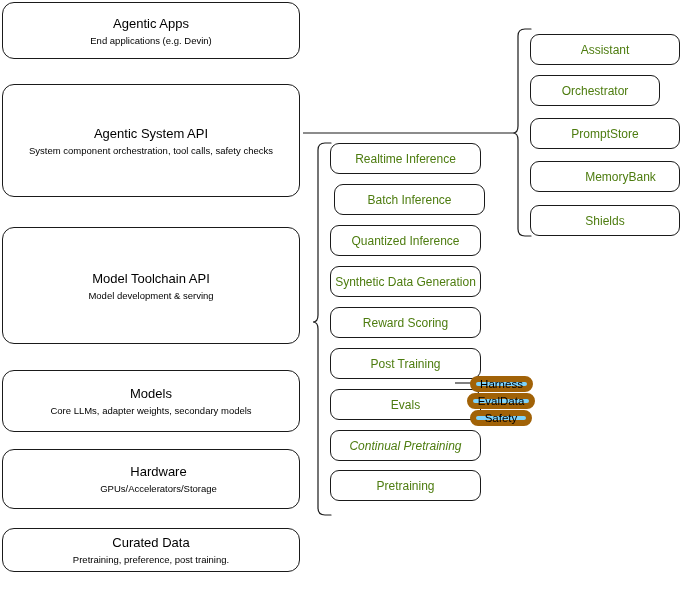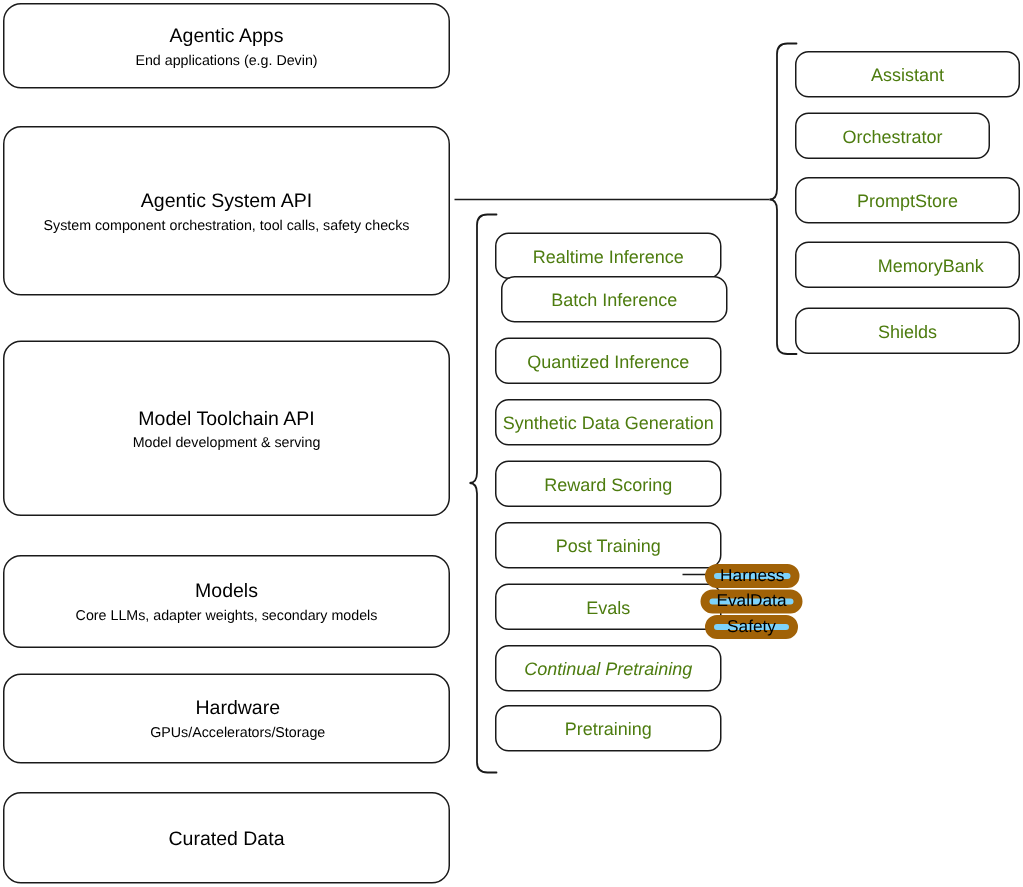--- a/index.html
+++ b/index.html
@@ -107,25 +107,26 @@
   <div class="box" style="left:2px; top:370px; width:298px; height:62px;">
     <div class="layer-title">Models</div>
     <div class="layer-sub">Core LLMs, adapter weights, secondary models</div>
   </div>
 
   <div class="box" style="left:2px; top:449px; width:298px; height:60px;padding-left:15px;">
     <div class="layer-title">Hardware</div>
     <div class="layer-sub">GPUs/Accelerators/Storage</div>
   </div>
 
-  <div class="box" style="left:2px; top:528px; width:298px; height:61px;">
+  <div class="box" style="left:2px; top:528px; width:298px; height:44px;">
     <div class="layer-title">Curated Data</div>
+    <div class="layer-sub">Pretraining, preference, post training.</div>
   </div>
 
-  <div class="chip" style="left:330px; top:143px; width:151px; height:31px;margin-top:12px;">
+  <div class="chip" style="left:330px; top:143px; width:151px; height:31px;">
     <span>Realtime Inference</span>
   </div>
   <div class="chip" style="left:334px; top:184px; width:151px; height:31px;">
     <span>Batch Inference</span>
   </div>
   <div class="chip" style="left:330px; top:225px; width:151px; height:31px;">
     <span>Quantized Inference</span>
   </div>
   <div class="chip" style="left:330px; top:266px; width:151px; height:31px;">
     <span>Synthetic Data Generation</span>

